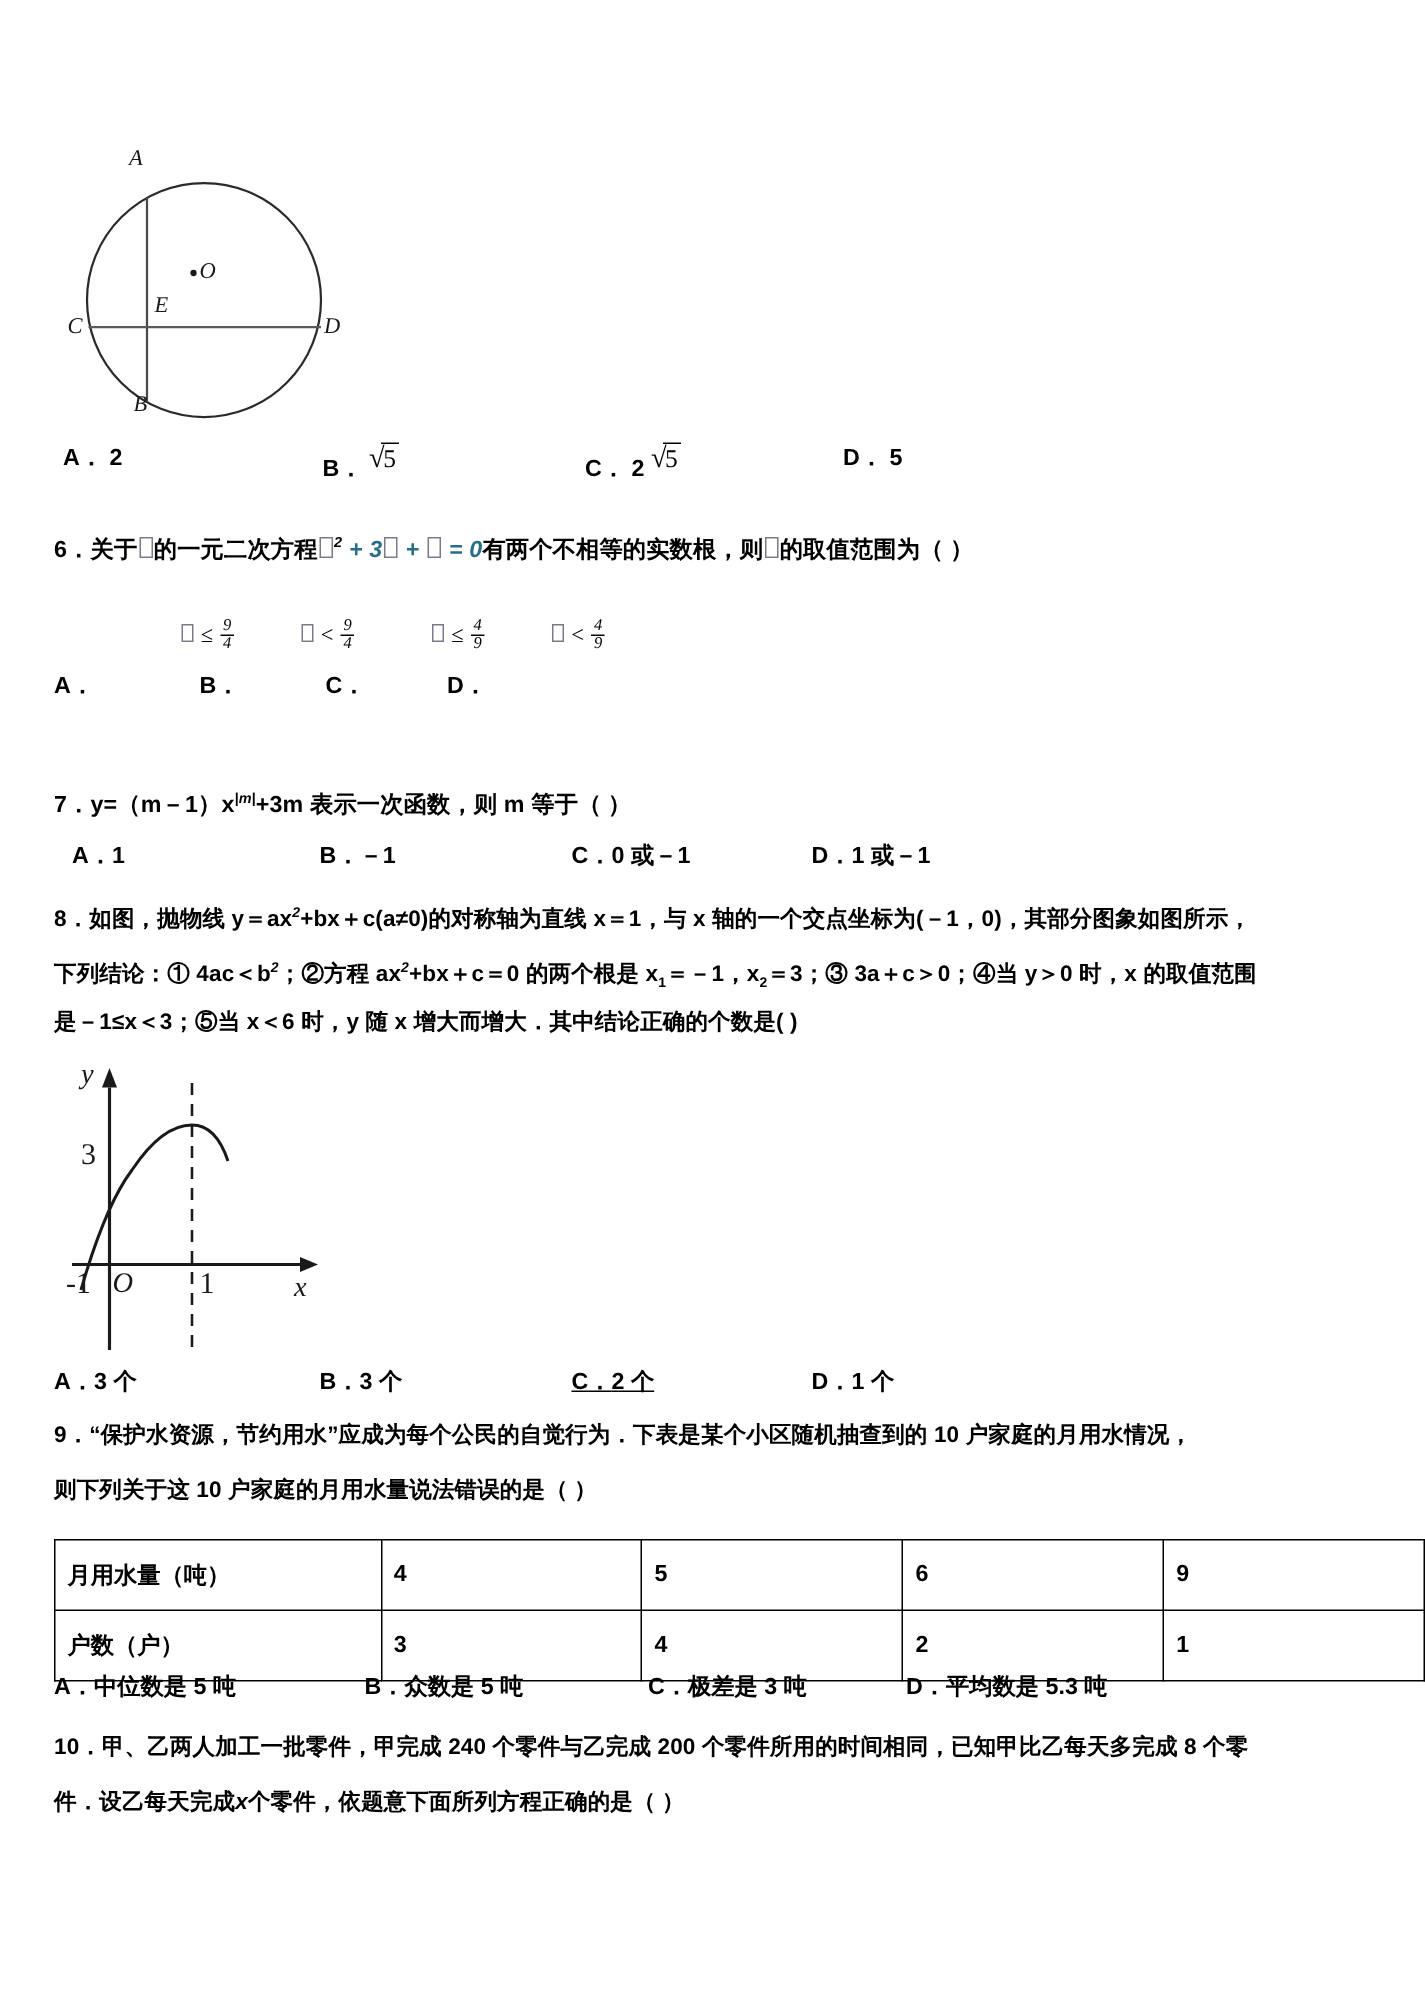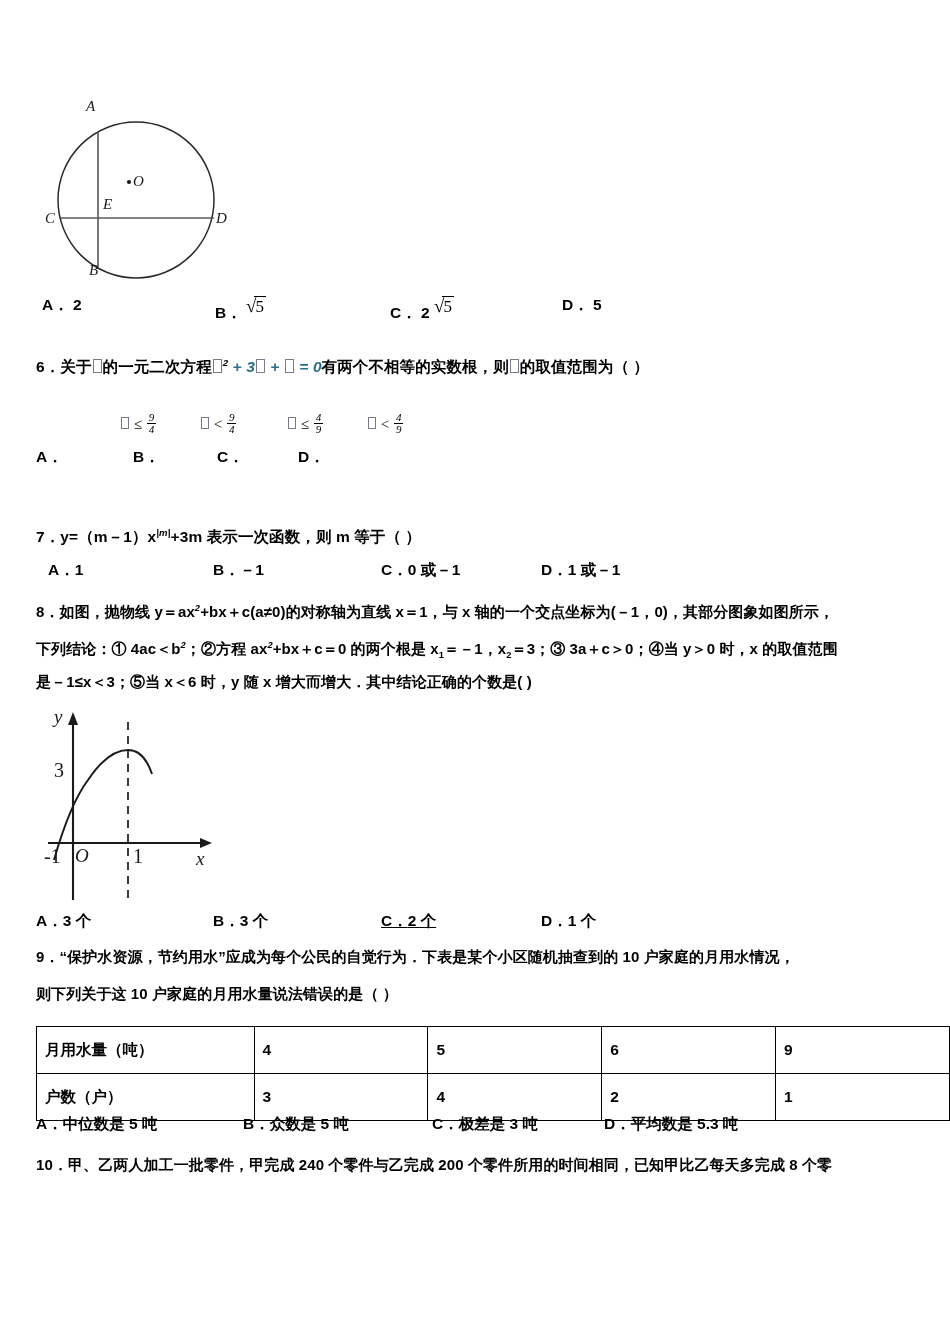--- a/index.html
+++ b/index.html
@@ -305,14 +305,17 @@
       <span>C．</span><span>极差是 3 吨</span>
     </span>
     <span class="opt" style="left:568px; top:0px;">
       <span>D．</span><span>平均数是 5.3 吨</span>
     </span>
   </div>
 
   <div class="blk qtext small" style="left:36px; top:1152px; width:910px; line-height:26px;">
     <span>10．</span><span>甲、乙两人加工一批零件，甲完成 240 个零件与乙完成 200 个零件所用的时间相同，已知甲比乙每天多完成 8 个零</span>
   </div>
+  <div class="blk qtext small" style="left:36px; top:1189px; width:910px; line-height:26px;">
+    <span>件．设乙每天完成</span><span class="it">x</span><span>个零件，依题意下面所列方程正确的是（     ）</span>
+  </div>
 
 </div>
 
 </body></html>

